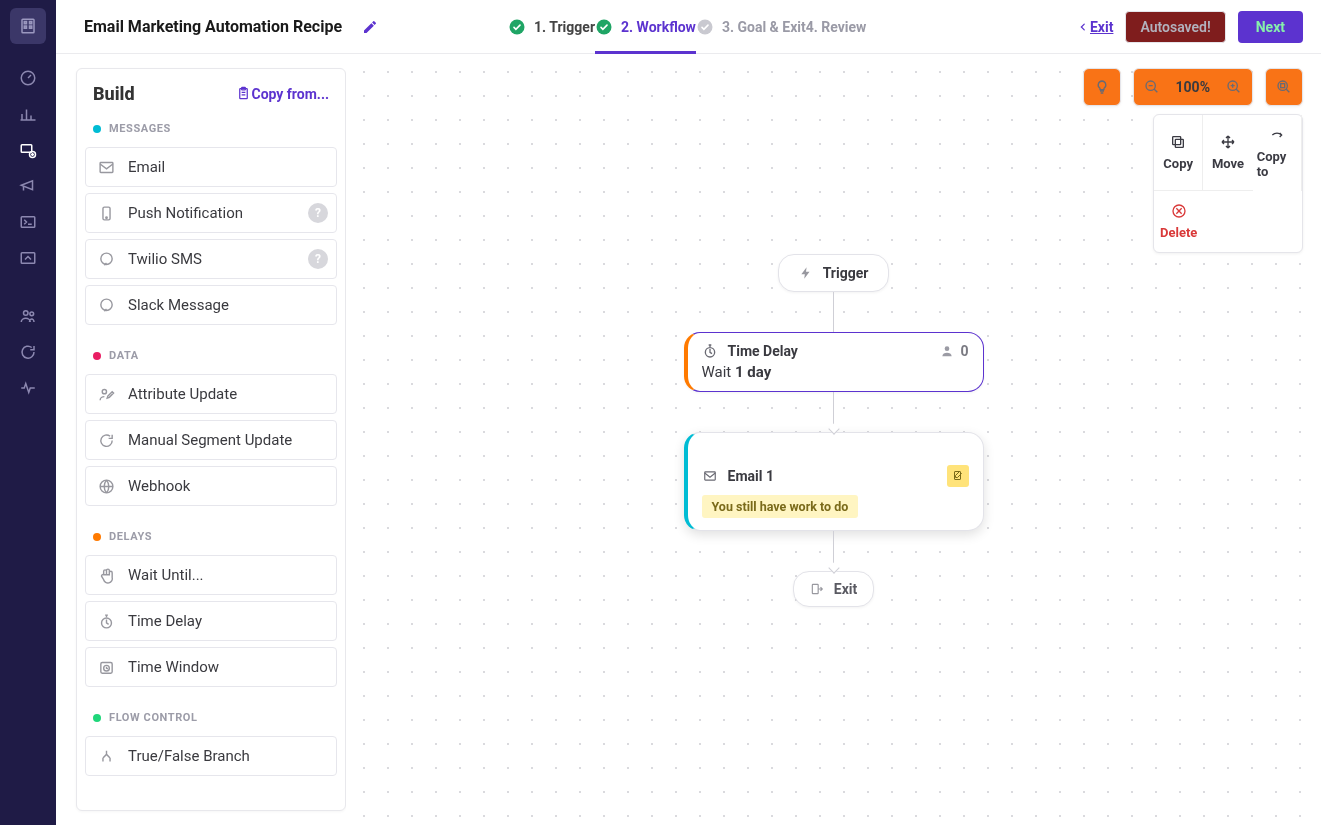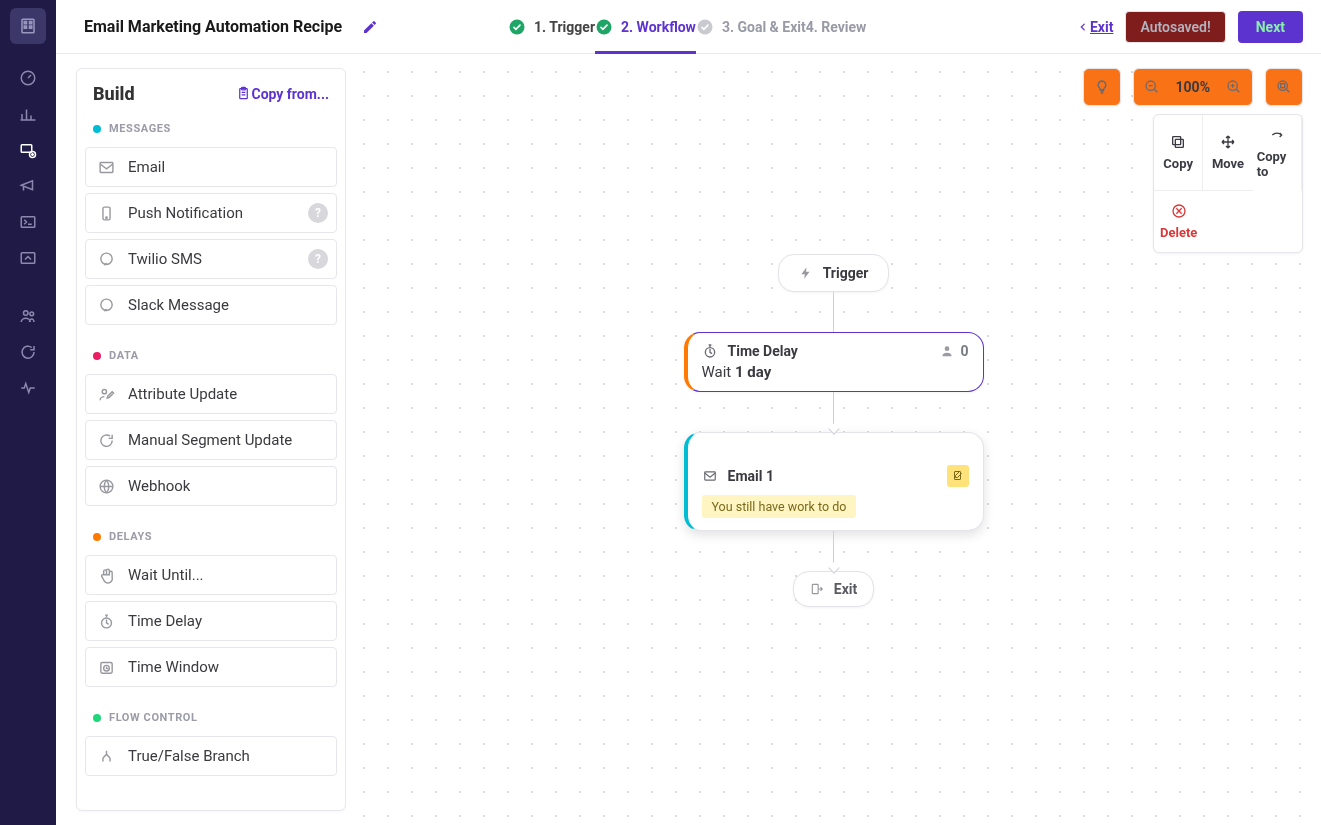--- a/index.html
+++ b/index.html
@@ -55,21 +55,21 @@
 .connector { width:1px; height:40px; background:#cfcfd6; position:relative; }
 .connector::after { content:""; position:absolute; bottom:-1px; left:-3px; width:7px; height:7px; border-right:1px solid #cfcfd6; border-bottom:1px solid #cfcfd6; transform:rotate(45deg); background:#fff; }
 .connector-plain::after{display:none;}
 .node-delay { width:300px; border:1.5px solid #5c33cf; border-left:4px solid #ff7a00; position:relative; padding:10px 14px; }
 .nd-top { display:flex; align-items:center; gap:10px; font-weight:700; color:#3a3a40; }
 .nd-count { margin-left:auto; display:flex; align-items:center; gap:6px; color:#7a7a82; font-weight:700; }
 .nd-line2 { margin-top:4px; color:#3a3a40; font-size:15px; }
 .node-email { width:300px; border-left:4px solid #00bcd4; padding:12px 14px; box-shadow:0 4px 12px rgba(0,0,0,.12); }
 .ne-top { display:flex; align-items:center; gap:10px; font-weight:700; color:#3a3a40;margin-top:20px; }
 .draft-badge { margin-left:auto; width:22px; height:22px; background:#ffe37a; border-radius:3px; display:flex; align-items:center; justify-content:center; }
-.warn-pill { display:inline-block; margin-top:8px; background:#fff5c2; color:#7a6a1a; font-size:12.5px; font-weight:400; padding:4px 10px; border-radius:3px; }
+.warn-pill { display:inline-block; margin-top:8px; background:#fff5c2; color:#7a6a1a; font-size:12.5px; font-weight:700; padding:4px 10px; border-radius:3px; }
 .node-exit { padding:9px 16px; display:flex; align-items:center; gap:10px; font-weight:700; color:#5a5a62; }
 svg { display:block; }
 </style>
 </head>
 <body>
 
 <div class="app">
   <div class="navrail">
     <div class="nav-logo">
       <svg width="18" height="18" viewBox="0 0 24 24" fill="none" stroke="currentColor" stroke-width="2">

